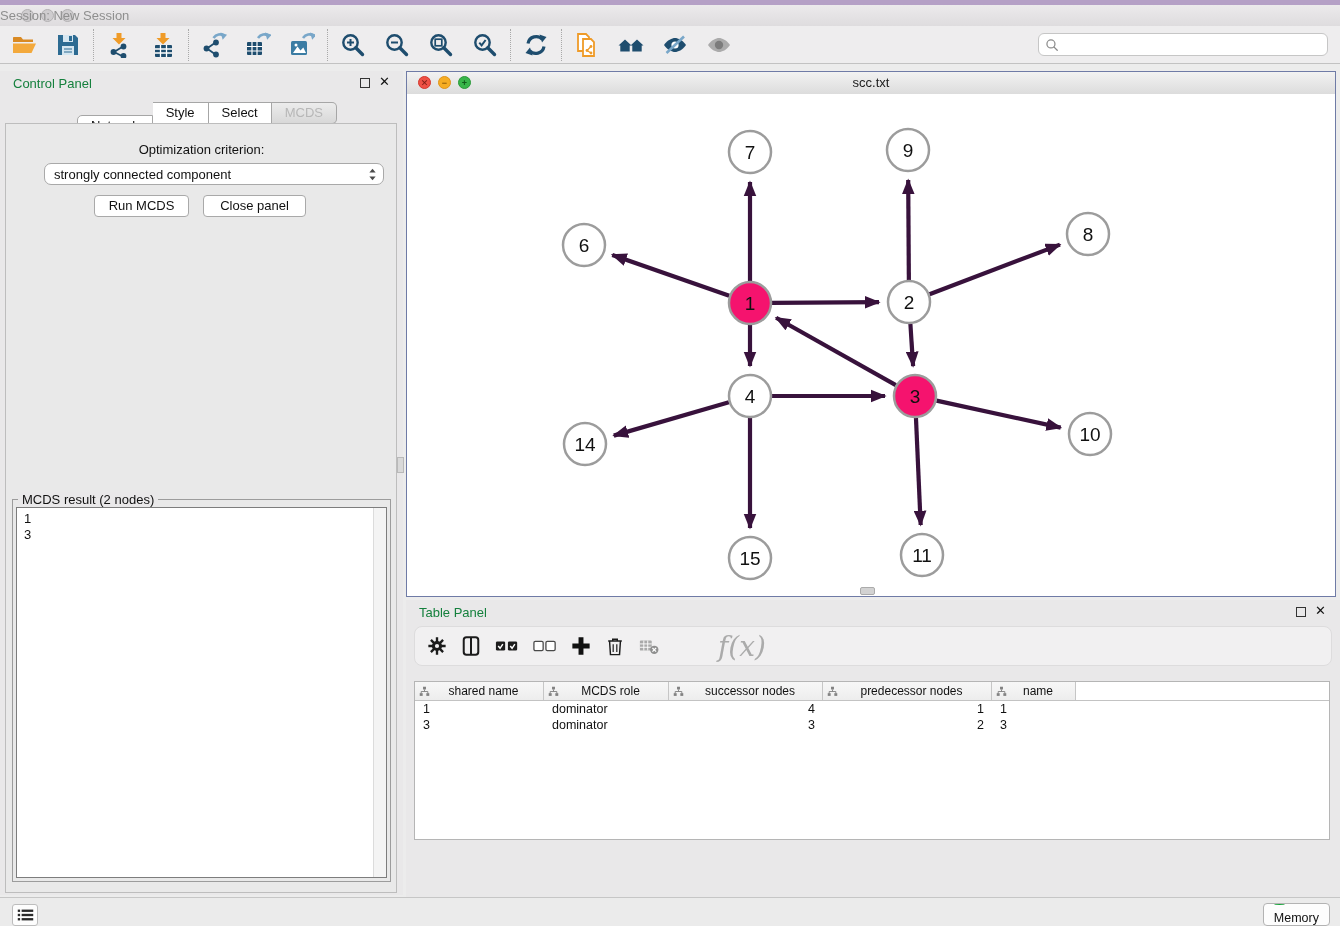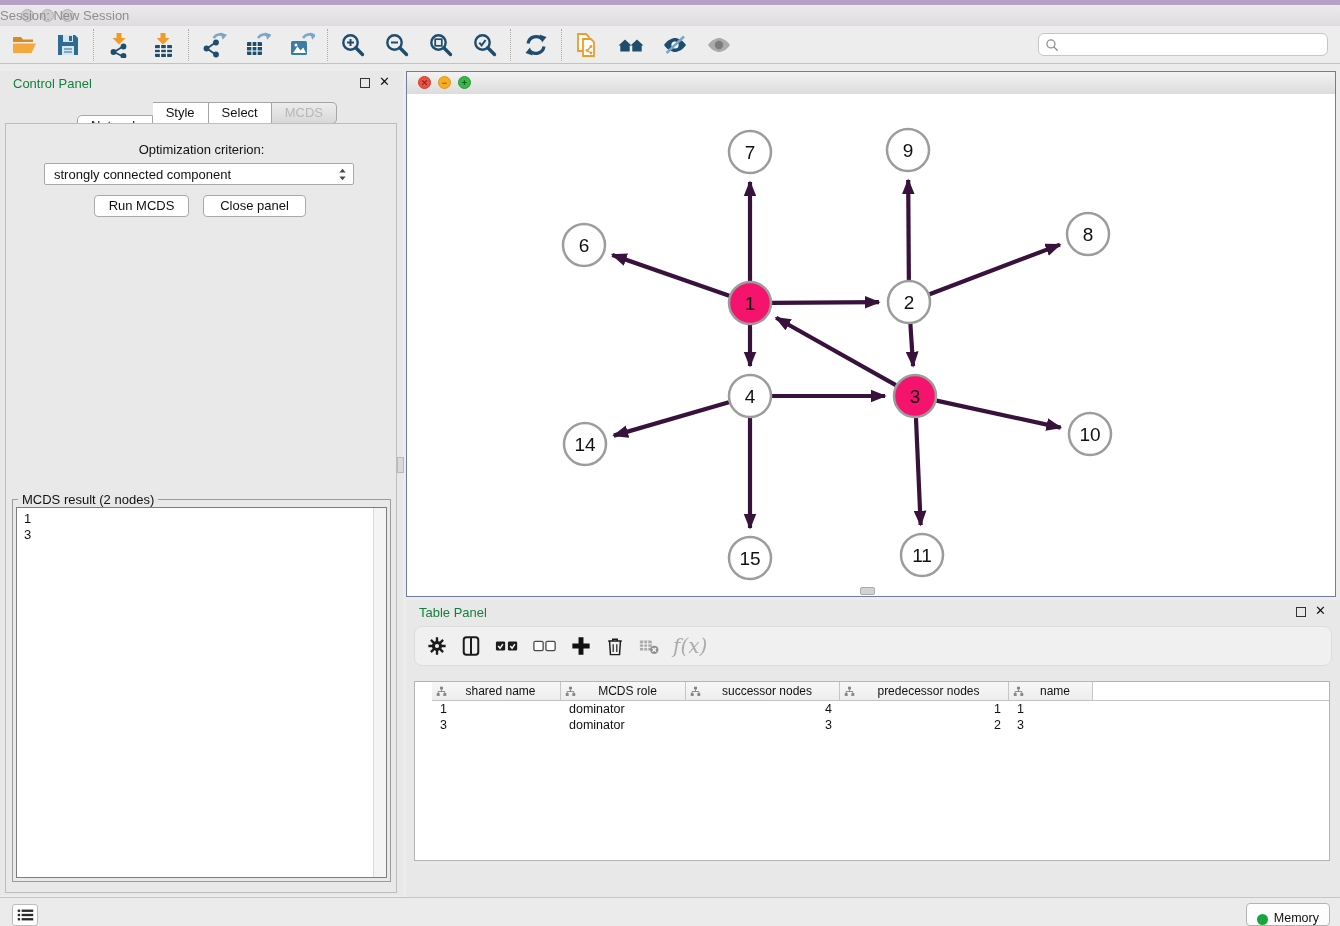--- a/index.html
+++ b/index.html
@@ -29,21 +29,21 @@
   .panel-header .ph-title{position:absolute;left:13px;top:5px;font-size:13px;color:#15803d;}
   .ph-float{position:absolute;top:7px;width:10px;height:10px;border:1.5px solid #333;box-sizing:border-box;}
   .ph-close{position:absolute;top:4px;font-size:13px;font-weight:bold;color:#111;line-height:14px;}
   .cp-tabs{position:absolute;left:77px;top:31px;display:flex;}
   .cp-tab{height:20px;line-height:20px;padding:0 13px;font-size:13px;background:#fff;border:1px solid #a6a6a6;color:#111;}
   .cp-tab + .cp-tab{border-left:none;}
   .cp-tab.first{border-radius:5px 0 0 0;margin-top:13px;}
   .cp-tab.active{background:linear-gradient(#ececec,#d8d8d8);color:#b7b7b7;border-radius:0 5px 5px 0;}
   .cp-content{position:absolute;left:5px;top:52px;width:392px;height:770px;background:#e9e9e9;border:1px solid #bdbdbd;box-sizing:border-box;}
   .opt-label{position:absolute;left:0;right:0;top:71px;text-align:center;font-size:13px;color:#111;}
-  .dropdown{position:absolute;left:44px;top:92px;width:310px;height:22px;background:#fff;border:1px solid #a9a9a9;border-radius:2px;display:flex;align-items:center;box-sizing:border-box;}
+  .dropdown{position:absolute;left:44px;top:92px;width:340px;height:22px;background:#fff;border:1px solid #a9a9a9;border-radius:7px;display:flex;align-items:center;box-sizing:border-box;}
   .dropdown .dd-text{flex:1;font-size:13px;padding-left:9px;color:#111;}
   .dropdown svg{width:9px;height:15px;margin-right:6px;}
   .cp-btn{position:absolute;top:124px;height:22px;background:#fff;border:1px solid #a9a9a9;border-radius:4px;font-size:13px;color:#111;text-align:center;line-height:20px;box-sizing:border-box;}
   .result-group{position:absolute;left:12px;top:428px;width:377px;height:381px;border:1px solid #9c9c9c;}
   .result-legend{position:absolute;top:-8px;left:5px;background:#e9e8e9;padding:0 4px;font-size:13px;color:#111;}
   .result-box{position:absolute;left:3px;right:3px;top:7px;bottom:3px;background:#fff;border:1px solid #7d7d7d;}
   .result-scroll{position:absolute;right:0;top:0;bottom:0;width:12px;background:#f4f4f4;border-left:1px solid #dcdcdc;}
   .result-items{padding:3px 0 0 7px;font-size:13px;color:#111;line-height:16px;}
   .splitter-grip{position:absolute;left:397px;top:452px;width:7px;height:16px;background:#d9d9d9;border:1px solid #b9b9b9;box-sizing:border-box;}
 
@@ -53,38 +53,38 @@
   .net-title{position:absolute;left:0;right:0;top:3px;text-align:center;font-size:13px;color:#1a1a1a;}
   .nl{position:absolute;top:4px;width:13px;height:13px;border-radius:50%;box-sizing:border-box;text-align:center;font-size:9px;font-weight:bold;line-height:12px;}
   .net-canvas{position:absolute;left:0;top:22px;right:0;bottom:0;background:#fff;overflow:hidden;}
   .h-thumb{position:absolute;left:453px;bottom:1px;width:13px;height:6px;background:#d2d2d2;border:1px solid #ababab;border-radius:2px;}
 
   
   .table-panel{position:absolute;left:406px;top:595px;width:934px;height:297px;background:#e9e8e9;}
   .tp-toolbar{position:absolute;left:8px;right:8px;top:26px;height:40px;background:#f1f0f1;border:1px solid #dddcdd;border-radius:8px;display:flex;align-items:center;padding-left:12px;gap:14px;box-sizing:border-box;}
   .tp-btn{height:26px;display:flex;align-items:center;justify-content:center;}
   .tp-btn svg{height:20px;}
-  .tp-fx{font-family:"DejaVu Serif","Liberation Serif",serif;font-style:italic;font-size:20px;color:#ababab;}
-  .node-table{position:absolute;left:8px;right:10px;top:81px;height:180px;background:#fff;border:1px solid #b5b5b5;box-sizing:border-box;overflow:hidden;padding-left:17px;}
+  .tp-fx{font-family:"DejaVu Serif","Liberation Serif",serif;font-style:italic;font-size:28px;color:#ababab;margin-left:45px;}
+  .node-table{position:absolute;left:8px;right:10px;top:81px;height:159px;background:#fff;border:1px solid #b5b5b5;box-sizing:border-box;overflow:hidden;}
   .nt-header{display:flex;height:18px;border-bottom:1px solid #c3c3c3;}
   .th{display:flex;align-items:center;background:linear-gradient(#f7f7f7,#ededed);border-right:1px solid #c6c6c6;box-sizing:border-box;font-size:12px;color:#111;}
   .th svg{width:11px;height:11px;margin-left:4px;}
   .th .th-label{flex:1;text-align:center;padding-right:6px;}
   .tr{display:flex;height:16px;align-items:center;font-size:12.5px;color:#111;}
   .td{box-sizing:border-box;padding:0 8px;white-space:nowrap;overflow:hidden;}
   .tp-tabs{position:absolute;left:0;right:0;top:268px;display:flex;justify-content:center;}
   .tp-tabgroup{display:flex;border:1px solid #b0b0b0;border-radius:6px;overflow:hidden;background:#fff;}
   .tp-tab{padding:3px 14px;font-size:13px;font-weight:bold;color:#1a1a1a;background:#fff;}
   .tp-tab + .tp-tab{border-left:1px solid #b9b9b9;}
   .tp-tab.active{background:linear-gradient(#e3e3e3,#d6d6d6);color:#c0c0c0;}
 
   
   .status-bar{position:absolute;left:0;top:892px;right:0;height:34px;background:#ebebeb;border-top:1px solid #c6c6c6;box-sizing:border-box;}
   .list-btn{position:absolute;left:12px;top:6px;width:26px;height:22px;background:#fdfdfd;border:1px solid #bdbdbd;border-radius:3px;display:flex;align-items:center;justify-content:center;box-sizing:border-box;}
-  .memory-btn{position:absolute;right:10px;top:5px;height:23px;background:#fdfdfd;border:1px solid #b3b3b3;border-radius:4px;display:flex;align-items:flex-end;padding:0 10px;gap:6px;box-sizing:border-box;}
+  .memory-btn{position:absolute;right:10px;top:5px;height:23px;background:#fdfdfd;border:1px solid #b3b3b3;border-radius:4px;display:flex;align-items:flex-start;padding:0 10px;gap:6px;box-sizing:border-box;flex-direction:column;}
   .memory-dot{width:11px;height:11px;border-radius:50%;background:#1aa53c;}
   .memory-label{font-size:12.5px;color:#111;}
 </style>
 </head>
 <body>
 
 <div class="screen">
   <div class="app">
 
     <div class="titlebar">
@@ -280,20 +280,21 @@
         </div>
       </div>
     </div>
     <div class="splitter-grip"></div>
 
     <div class="network-window">
       <div class="net-titlebar">
         <span class="nl" style="left:11px;background:#ee5044;border:1px solid #d4372c;color:#7d1d14;">✕</span>
         <span class="nl" style="left:31px;background:#f6ad23;border:1px solid #e0941a;color:#8f5c06;">−</span>
         <span class="nl" style="left:51px;background:#39b54a;border:1px solid #2a9939;color:#105c1a;">+</span>
+        <span class="net-title">scc.txt</span>
       </div>
       <div class="net-canvas">
         <svg width="928" height="503">
             <defs>
               <marker id="ah" viewBox="0 0 10 8" refX="9" refY="4" markerWidth="3.8" markerHeight="3.1" orient="auto">
                 <path d="M0 0L10 4L0 8z" fill="#38123c"></path>
               </marker>
             </defs>
             <line x1="343" y1="187" x2="343" y2="88" stroke="#38123c" stroke-width="4.2" marker-end="url(#ah)"></line>
             <line x1="322.23121807335133" y1="201.7434376400866" x2="205.3210662636118" y2="160.8953123089728" stroke="#38123c" stroke-width="4.2" marker-end="url(#ah)"></line>

